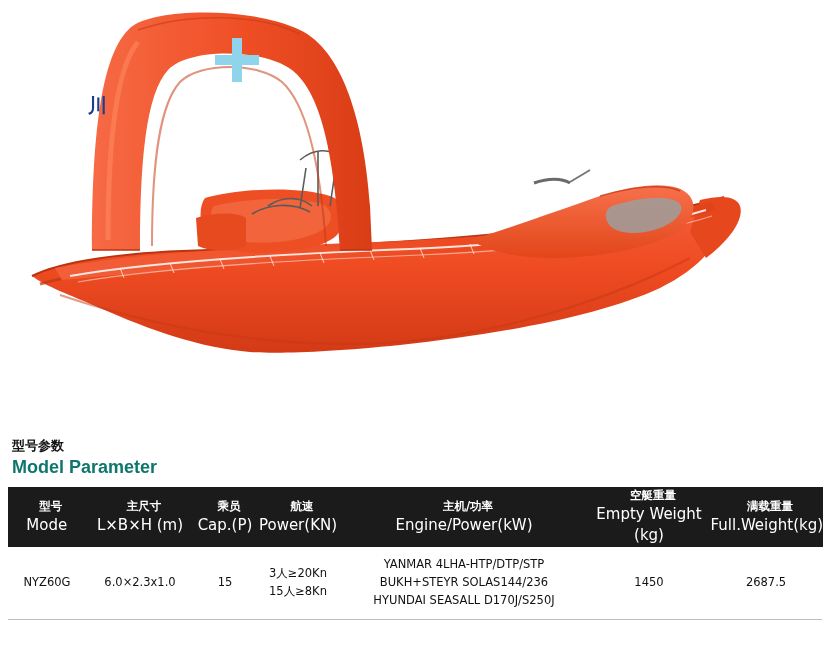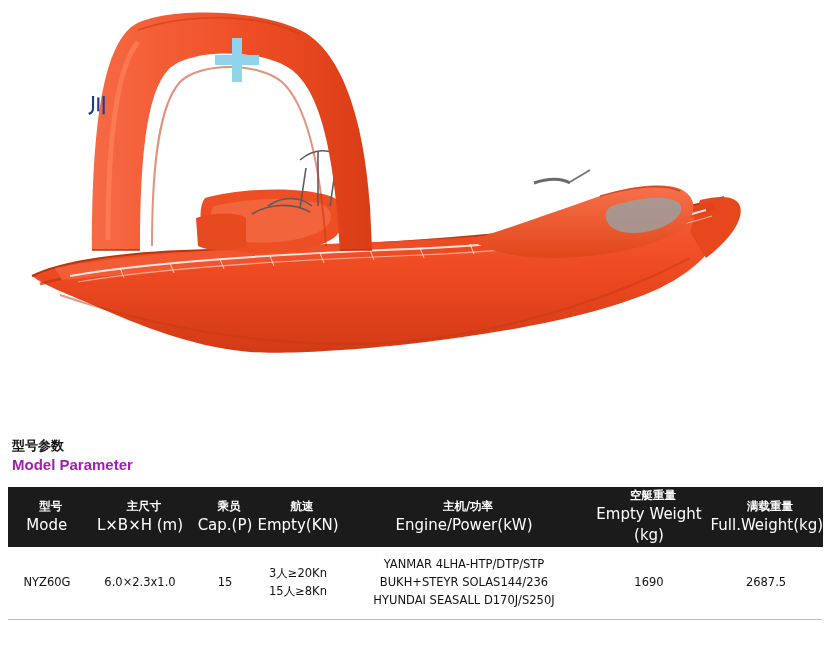--- a/index.html
+++ b/index.html
@@ -69,23 +69,23 @@
     top: 437px;
     line-height: 1.35;
   }
   .param-head .cn {
     font-size: 13px;
     font-weight: bold;
     color: #111;
     font-family: "DejaVu Sans", sans-serif;
   }
   .param-head .en {
-    font-size: 15px;
+    font-size: 18px;
     font-weight: bold;
-    color: #a21caf;
+    color: #0f766e;
     text-align: center;
   }
 
   
   table.spec {
     position: absolute;
     left: 8px;
     top: 487px;
     width: 814px;
     border-collapse: collapse;
@@ -309,21 +309,21 @@
         <th>
           <span class="cn">主尺寸</span>
           <span class="en">L×B×H (m)</span>
         </th>
         <th>
           <span class="cn">乘员</span>
           <span class="en">Cap.(P)</span>
         </th>
         <th>
           <span class="cn">航速</span>
-          <span class="en">Empty(KN)</span>
+          <span class="en">Power(KN)</span>
         </th>
         <th>
           <span class="cn">主机/功率</span>
           <span class="en">Engine/Power(kW)</span>
         </th>
         <th>
           <span class="cn">空艇重量</span>
           <span class="en">Empty Weight (kg)</span>
         </th>
         <th>
@@ -335,19 +335,19 @@
     <tbody>
       <tr>
         <td>NYZ60G</td>
         <td>6.0×2.3x1.0</td>
         <td>15</td>
         <td class="speed">3人≥20Kn
 15人≥8Kn</td>
         <td class="engine">YANMAR   4LHA-HTP/DTP/STP
 BUKH+STEYR  SOLAS144/236
 HYUNDAI SEASALL D170J/S250J</td>
-        <td>1690</td>
+        <td>1450</td>
         <td>2687.5</td>
       </tr>
     </tbody>
   </table>
 
 </div>
 
 </body></html>

